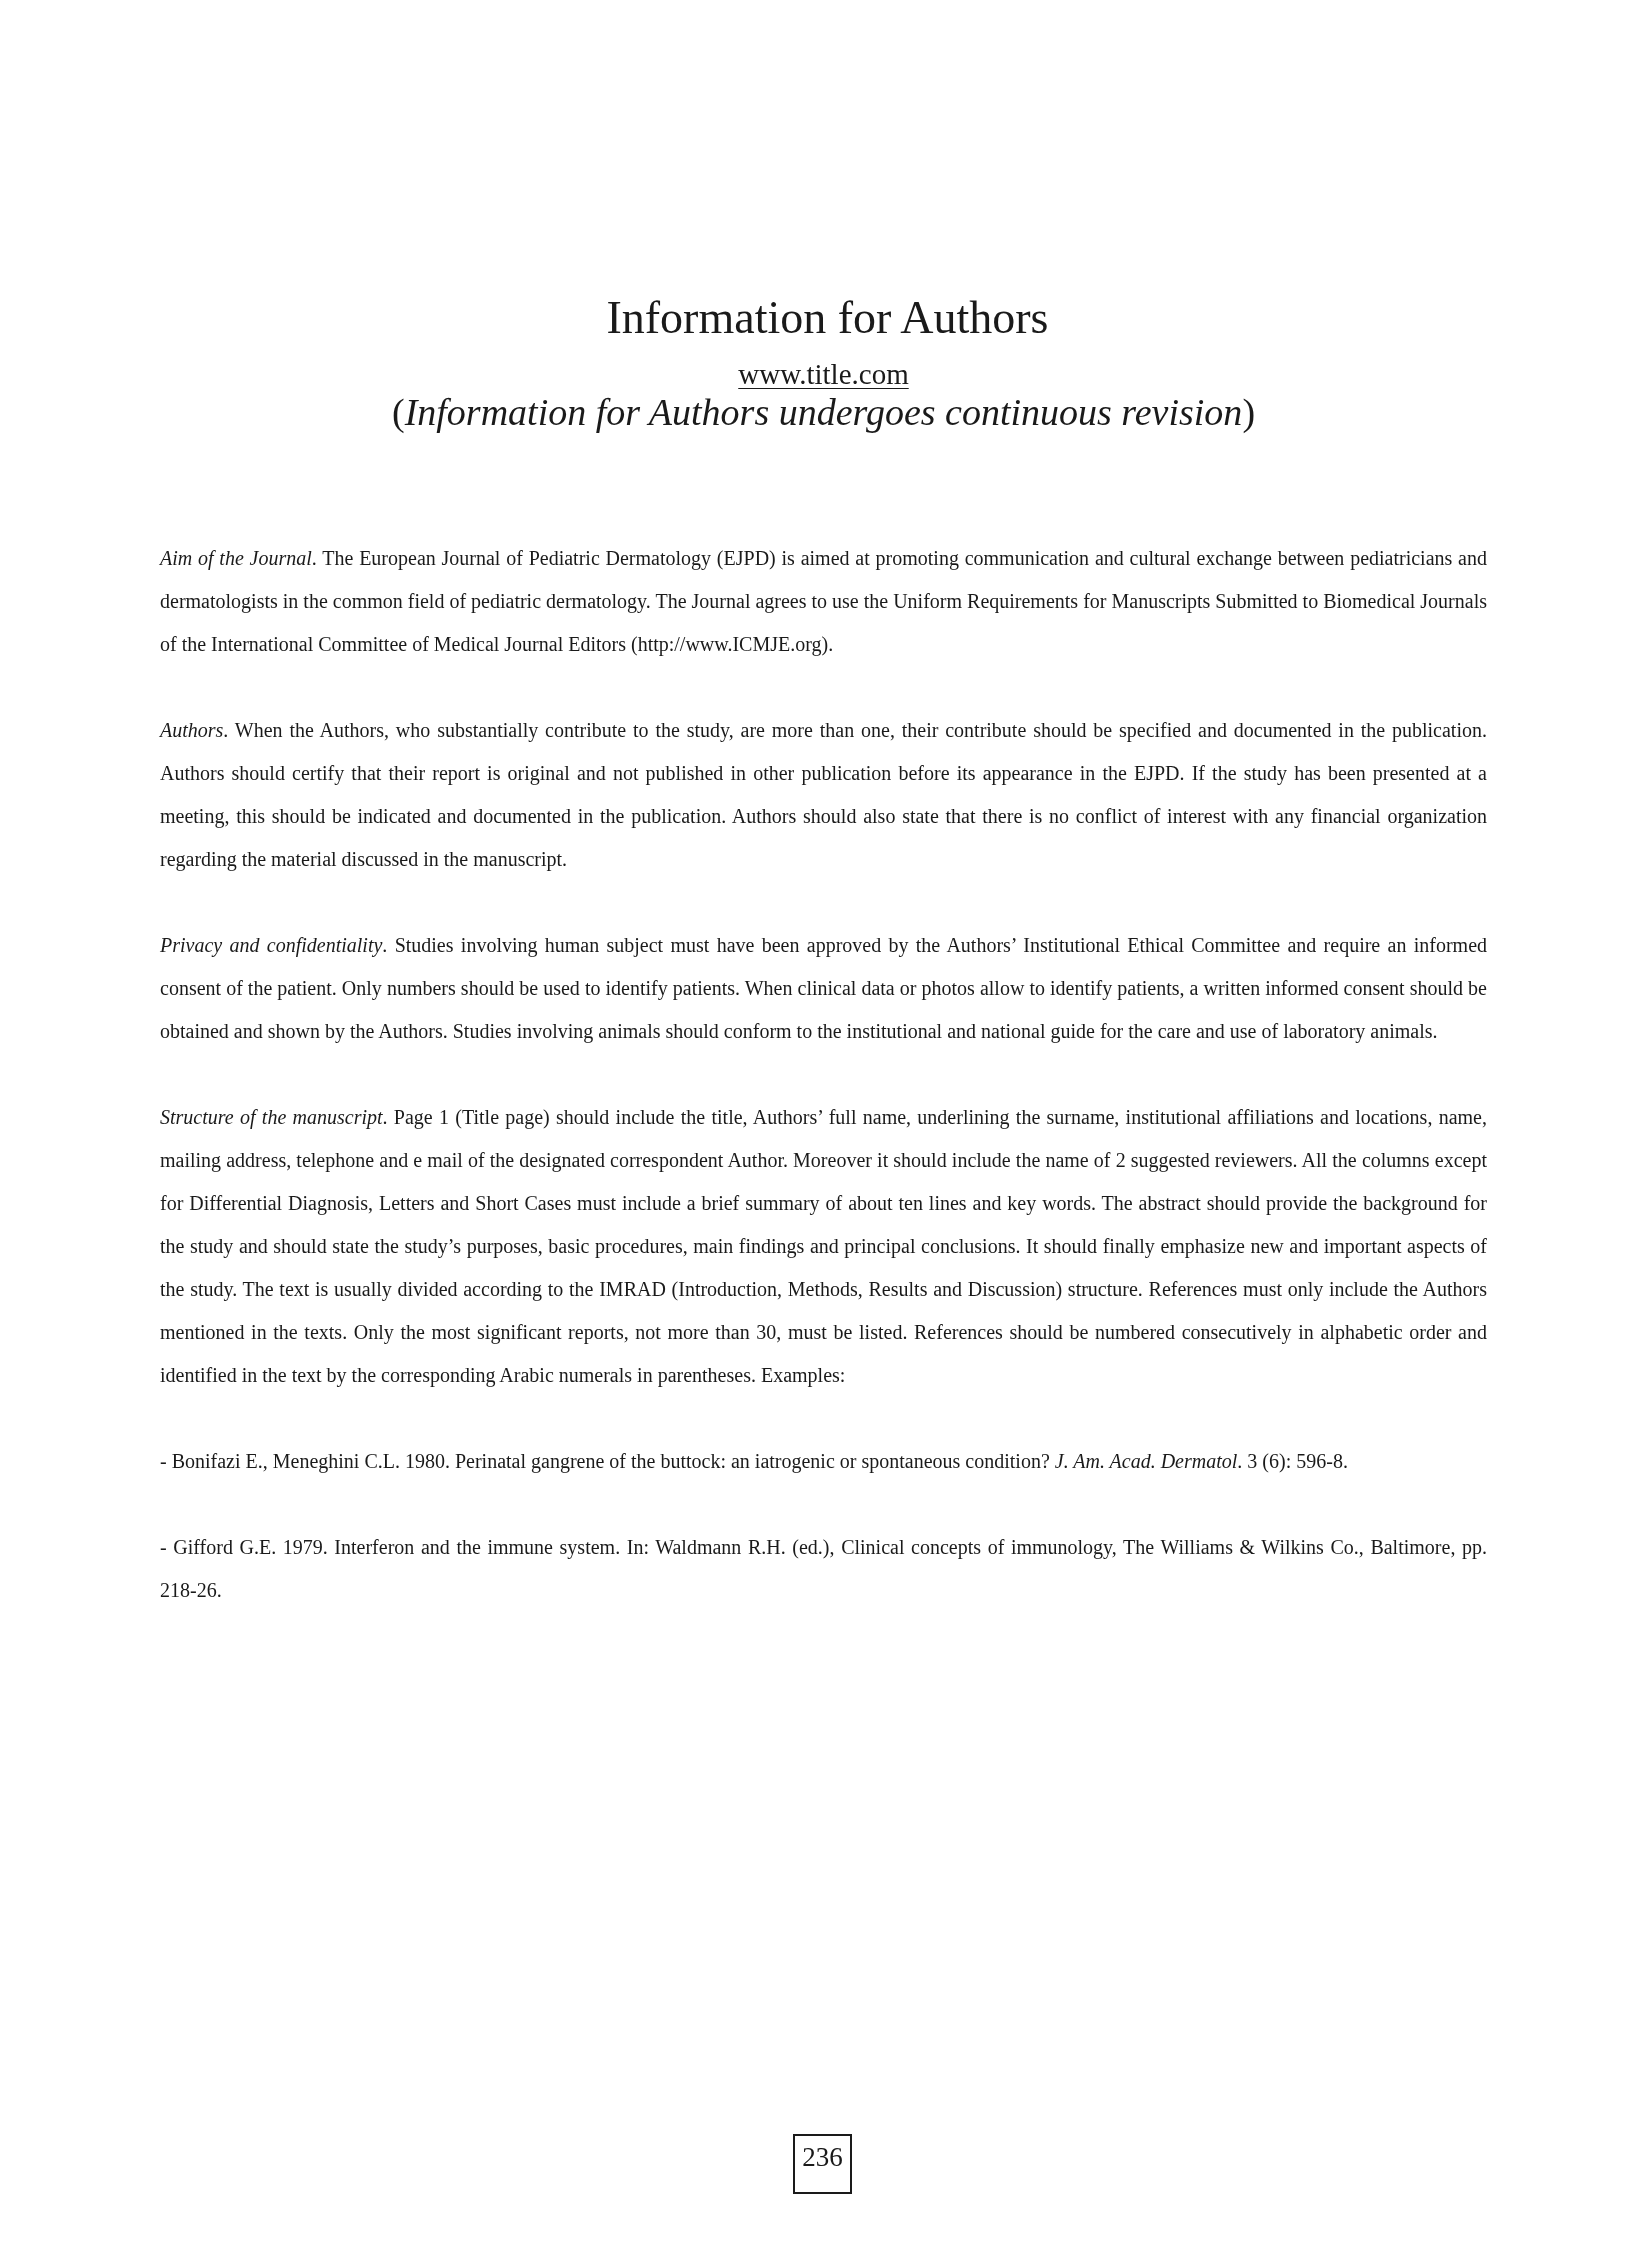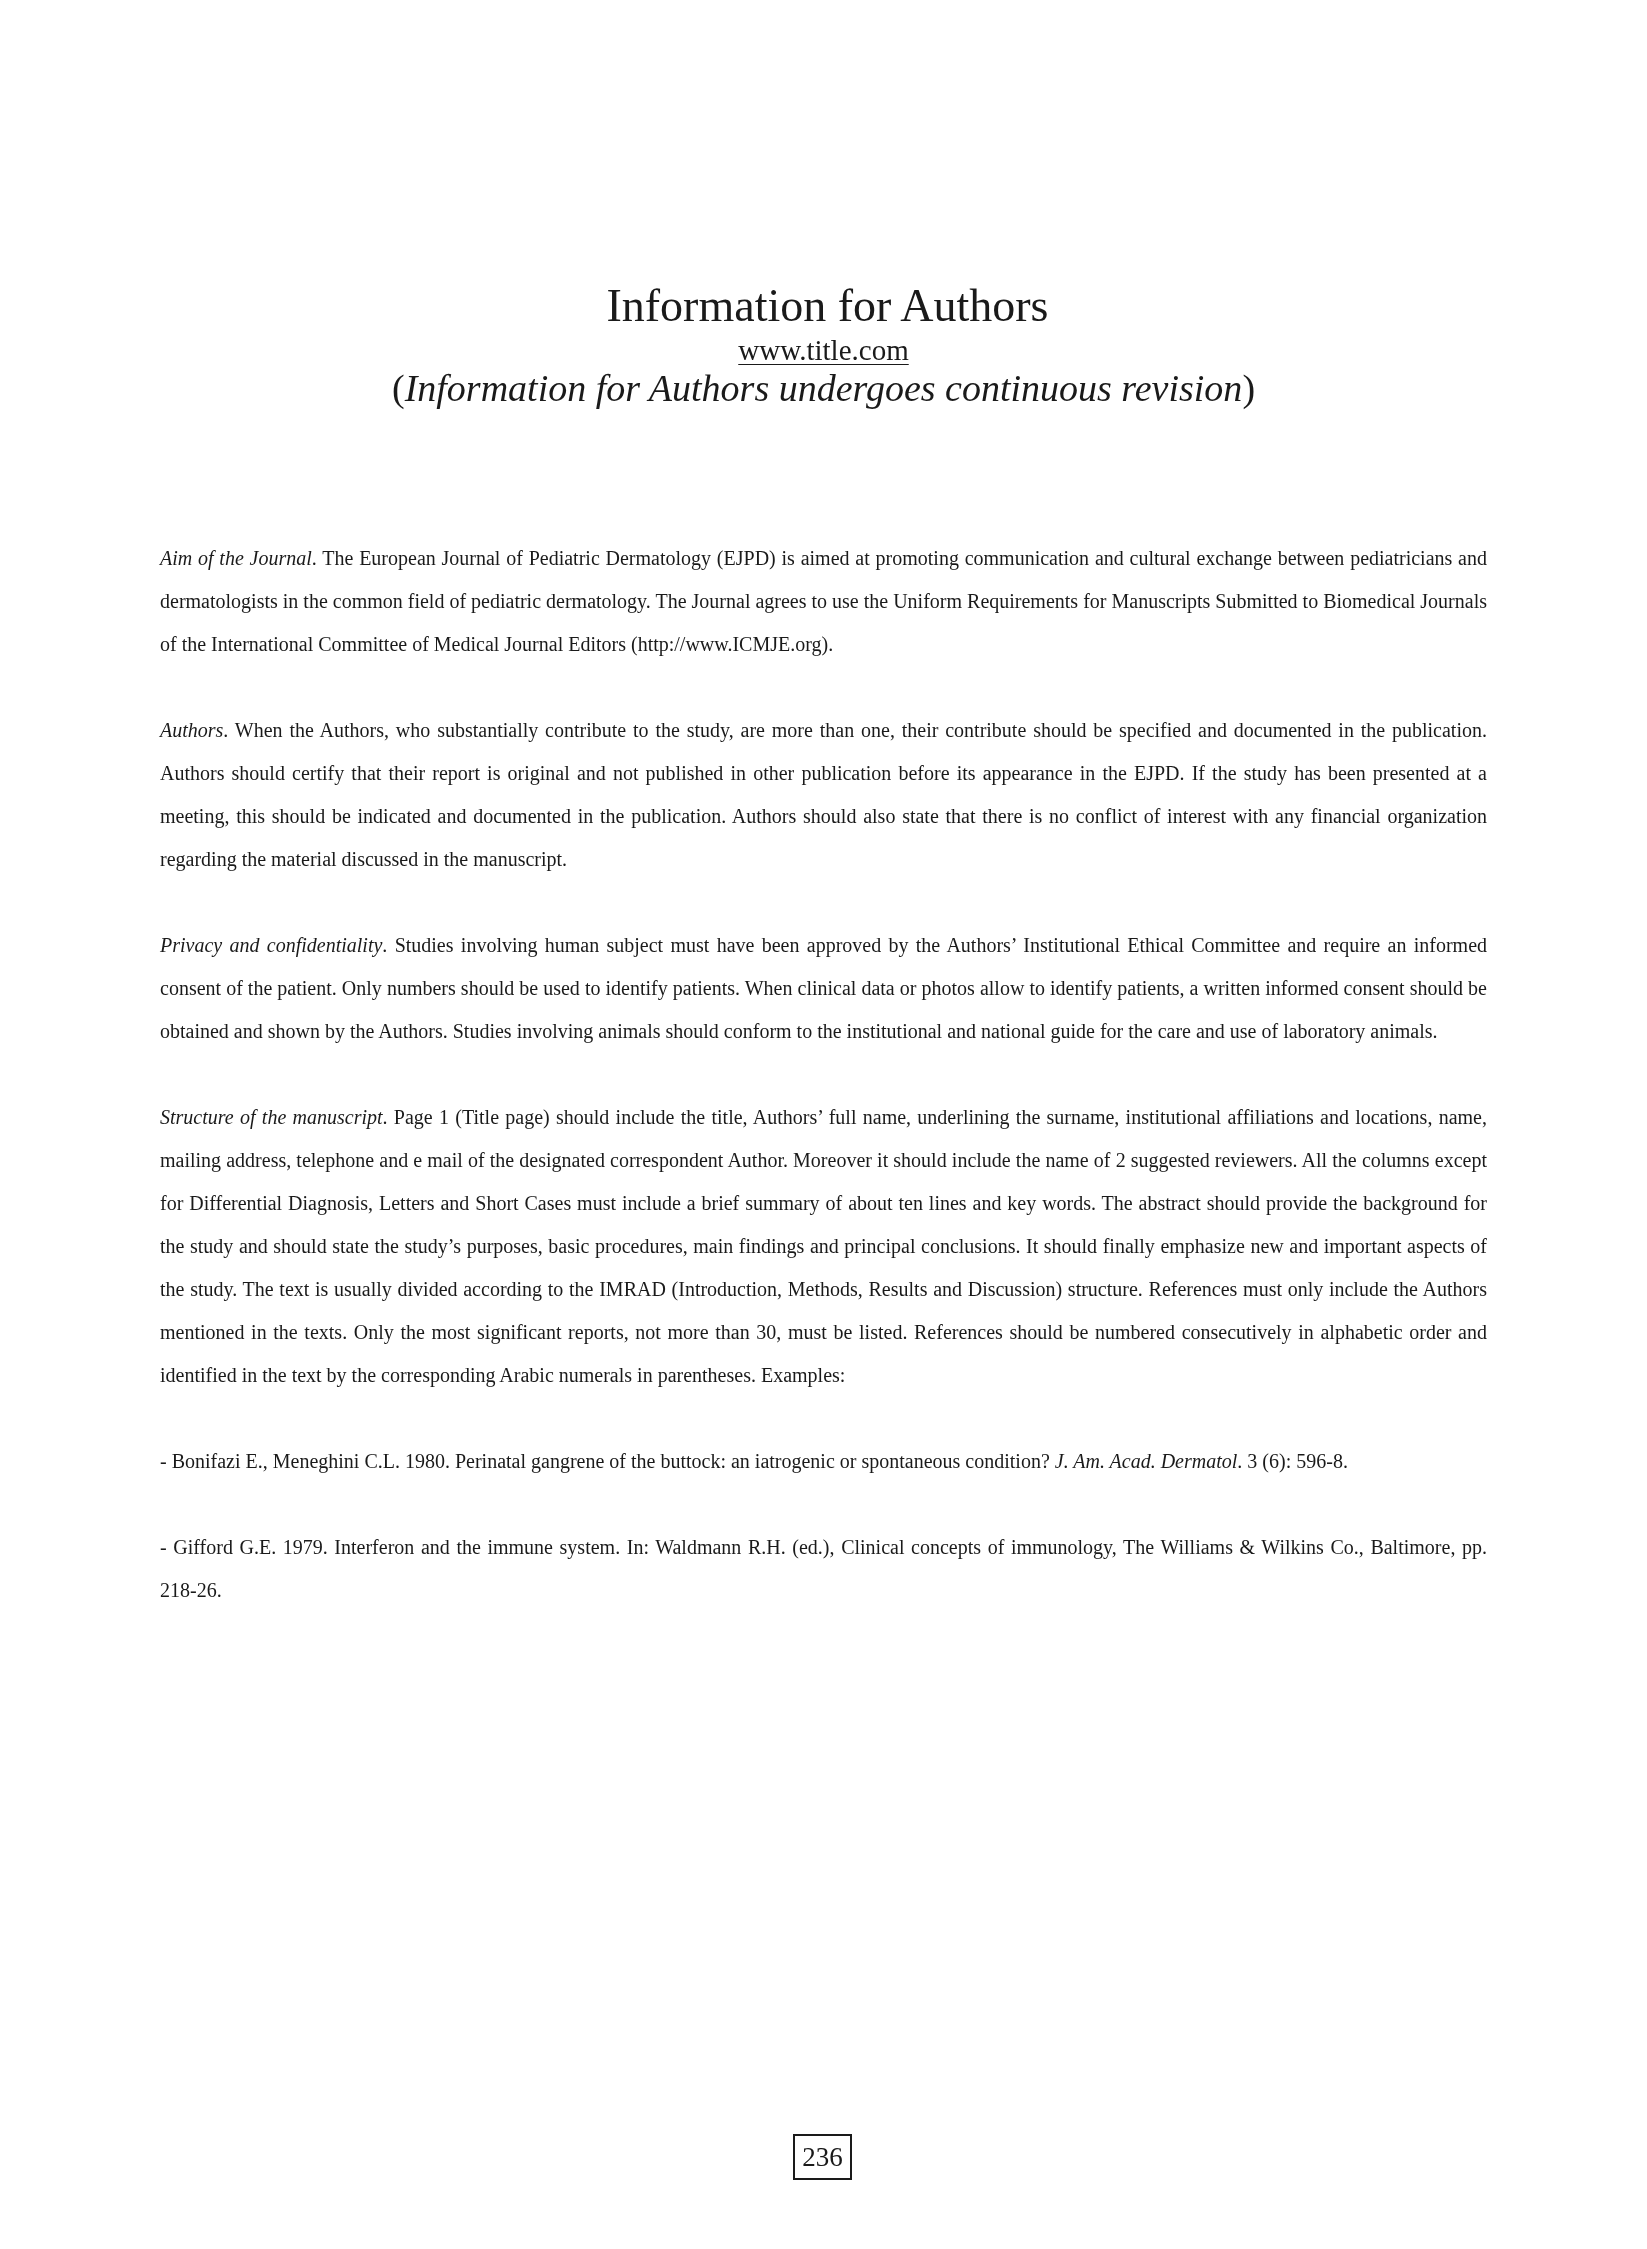--- a/index.html
+++ b/index.html
@@ -25,21 +25,21 @@
   .header {
     position: absolute;
     left: 0;
     top: 279px;
     width: 1647px;
     text-align: center;
   }
   .title {
     font-size: 46px;
     line-height: 54px;
-    margin: 0;
+    margin: 12px;
     font-weight: normal;
     padding-left: 8px;
   }
   .url {
     display: inline-block;
     font-size: 29px;
     line-height: 34px;
     color: #1a1a1a;
     text-decoration: underline;
     text-underline-offset: 4.1px;
@@ -71,21 +71,21 @@
   .ref {
     margin: 0 0 43px 0;
   }
   .ref i { font-style: italic; margin-top: 16px; }
 
   .page-number {
     position: absolute;
     left: 793px;
     top: 2134px;
     width: 59px;
-    height: 46px;
+    height: 60px;
     border: 2px solid #1a1a1a;
     box-sizing: border-box;
     font-size: 27px;
     line-height: 42px;
     text-align: center;
   }
 </style>
 </head>
 <body>
 

